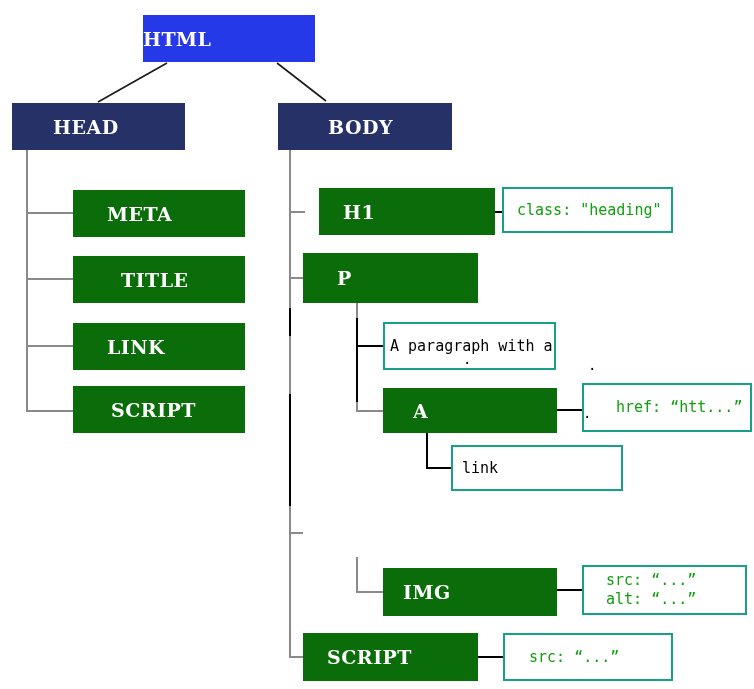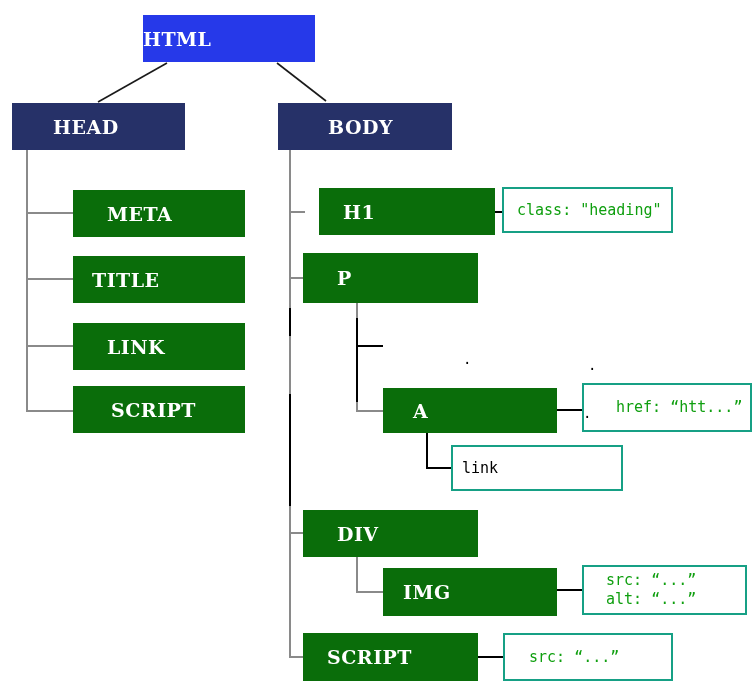--- a/index.html
+++ b/index.html
@@ -37,21 +37,21 @@
   .lblack{background:#000000;}
   .diag{position:absolute;left:0;top:0;}
   
   .dot{position:absolute;color:#000;font-family:"DejaVu Sans Mono",monospace;font-size:14px;line-height:14px;}
 
   
   #n-html{left:143px;top:15px;width:172px;height:47px;}
   #n-head{left:12px;top:103px;width:173px;height:47px;padding-left:41px;}
   #n-body{left:278px;top:103px;width:174px;height:47px;padding-left:50px;}
   #n-meta{left:73px;top:190px;width:172px;height:47px;padding-left:34px;}
-  #n-title{left:73px;top:256px;width:172px;height:47px;padding-left:19px;}
+  #n-title{left:73px;top:256px;width:172px;height:47px;padding-left:48px;}
   #n-link{left:73px;top:323px;width:172px;height:47px;padding-left:34px;}
   #n-script-head{left:73px;top:386px;width:172px;height:47px;padding-left:38px;}
   #n-h1{left:303px;top:188px;width:176px;height:47px;padding-left:24px;margin-left:16px;}
   #n-p{left:303px;top:253px;width:175px;height:50px;padding-left:34px;}
   #n-a{left:383px;top:388px;width:174px;height:45px;padding-left:30px;}
   #n-div{left:303px;top:510px;width:175px;height:47px;padding-left:34px;}
   #n-img{left:383px;top:568px;width:174px;height:48px;padding-left:20px;}
   #n-script-body{left:303px;top:633px;width:175px;height:48px;padding-left:24px;}
   
   #t-para{left:383px;top:322px;width:173px;height:48px;padding-left:5px;}
@@ -158,30 +158,30 @@
     </div>
   <div class="box green" id="n-h1">
       <span>H1</span>
     </div>
   <div class="box green" id="n-p">
       <span>P</span>
     </div>
   <div class="box green" id="n-a">
       <span>A</span>
     </div>
-  <div class="box green" id="n-div">
-      <span>DIV</span>
-    </div>
   <div class="box green" id="n-img">
       <span>IMG</span>
     </div>
   <div class="box green" id="n-script-body">
       <span>SCRIPT</span>
     </div>
 
+  <div class="tbox textblack" id="t-para">
+    <span>A paragraph with a</span>
+  </div>
   <div class="tbox textblack" id="t-link">
     <span>link</span>
   </div>
 
   <div class="tbox attrgreen" id="an-h1">
     <span>class: "heading"</span>
   </div>
   <div class="tbox attrgreen" id="an-a">
     <span>href: “htt...”</span>
   </div>

